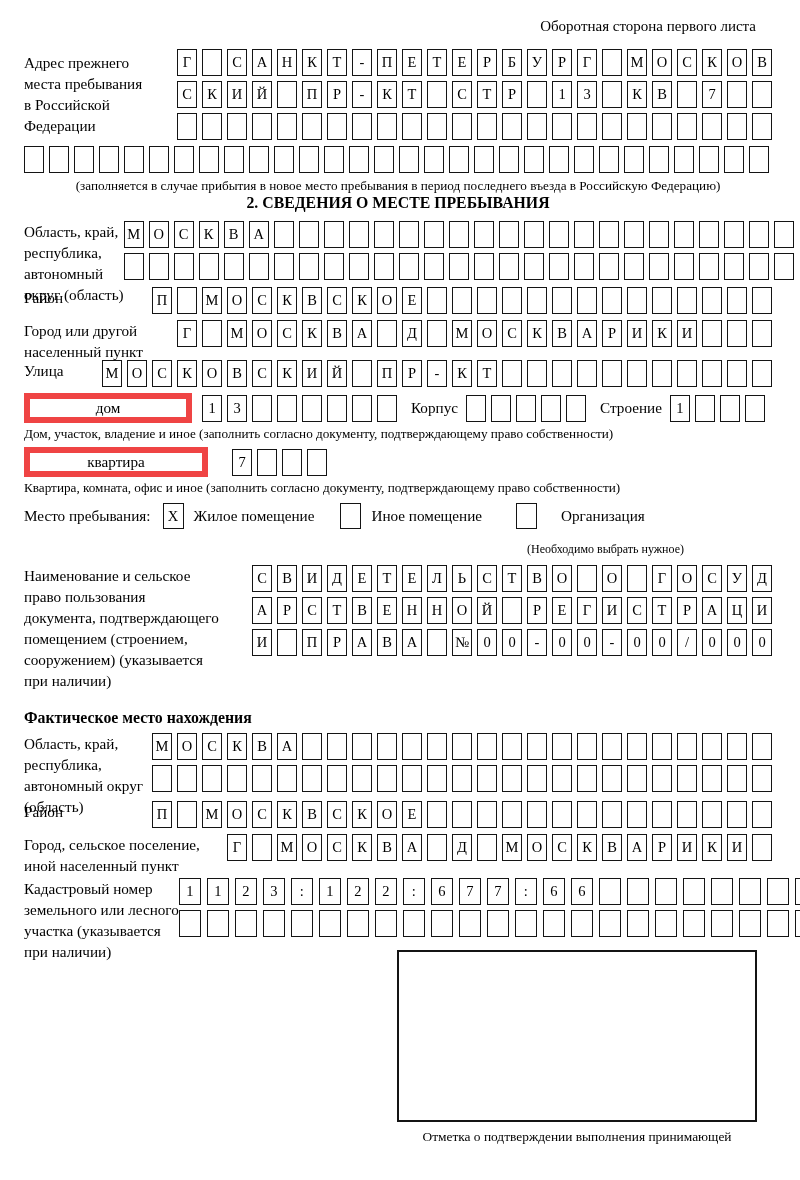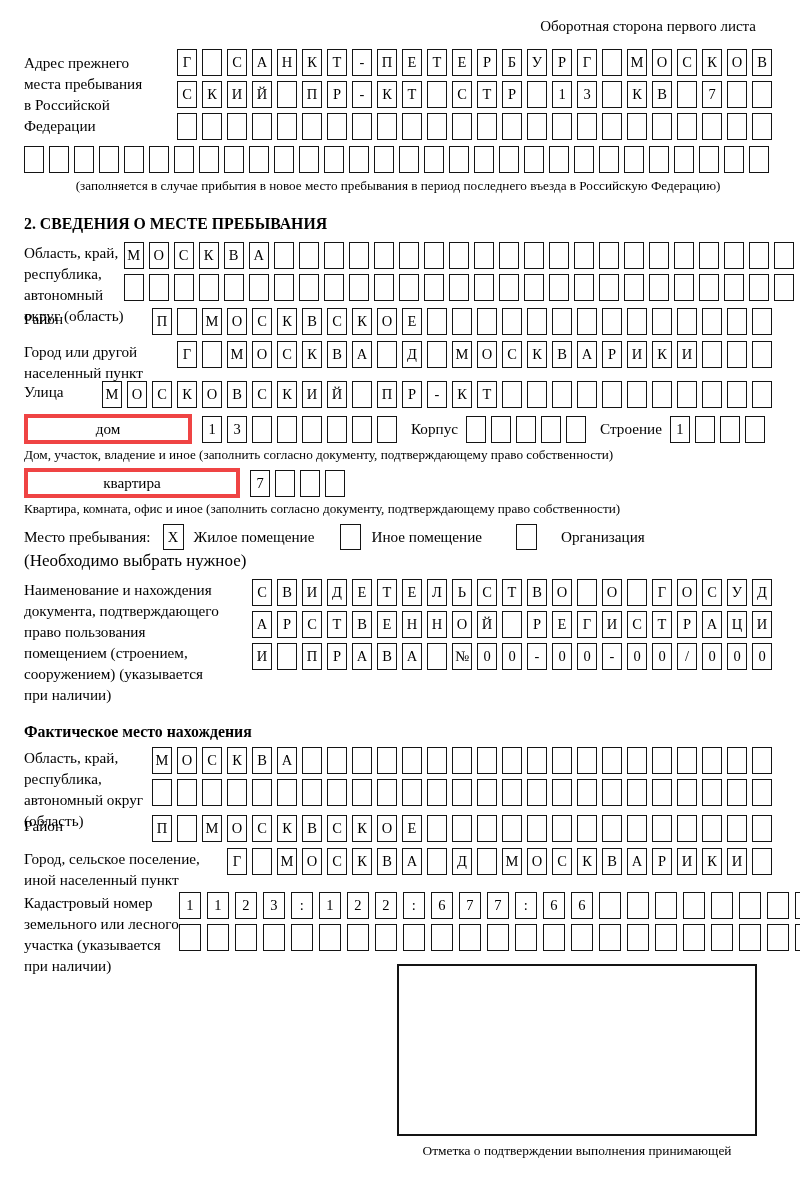--- a/index.html
+++ b/index.html
@@ -25,38 +25,38 @@
 
   .rows-stack { margin-left:auto; display:flex; flex-direction:column; gap:5px; }
 
   .form-row { display:flex; align-items:flex-start; margin-bottom:6px; }
   .lbl { font-size:15.2px; line-height:21px;font-family:Liberation Serif, serif; }
   .lbl .ln { white-space:nowrap; }
 
   .full-row { margin-top:5px; }
   .note { font-size:13.2px; text-align:center; margin-top:5px; }
 
-  .h2 { font-size:15.8px; font-weight:bold; margin:21px 0 9px; }
+  .h2 { font-size:15.8px; font-weight:bold; text-align:center; margin:0 0 9px; }
 
   .overlap { margin-bottom:6px; }
   .overlap .rows-stack { flex:none; }
 
   .dom-row { display:flex; align-items:center; margin:3px 0 2px; }
   .named-box {
-    border:4px solid #ef4444; height:30px;
+    border:6px solid #ef4444; height:30px;
     display:flex; align-items:center; justify-content:center; font-size:15.2px;
   }
   .dom-box { width:168px; margin-right:10px; }
-  .kv-box  { width:216px; margin-right:10px; }
+  .kv-box  { width:184px; margin-right:24px; }
   .inline-lbl { font-size:15.2px; margin:0 8px 0 14px; }
   .caption { font-size:13.2px; margin:3px 0 5px; }
 
   .mesto-row { display:flex; align-items:center; font-size:15.2px; margin-top:7px; }
   .checkbox { width:21px; height:26px; margin:0 10px 0 12px; }
-  .mesto-note { width:660px; text-align:left; font-size:17px; margin-top:1px; }
+  .mesto-note { width:660px; text-align:right; font-size:12px; margin-top:13px; }
 
   .doc-block { display:flex; margin-top:8px; }
   .doc-block .lbl { width:260px; }
 
   .fact-title { font-size:15.8px; font-weight:bold; text-align:left; margin:18px 0 6px; }
   .fact-notes { text-align:center; font-size:13.4px; line-height:19px; }
   .fact-notes .ln { white-space:nowrap; }
 
   .stamp-box {
     width:360px; height:172px; border:2px solid #141414;
@@ -411,23 +411,23 @@
     <span>Жилое помещение</span>
     <span class="cbox checkbox" style="margin-left:26px;"></span>
     <span>Иное помещение</span>
     <span class="cbox checkbox" style="margin-left:34px;"></span>
     <span style="margin-left:14px;">Организация</span>
   </div>
   <div class="mesto-note">(Необходимо выбрать нужное)</div>
 
   <div class="doc-block">
     <div class="lbl">
-        <div class="ln">Наименование и нахождения</div>
+        <div class="ln">Наименование и сельское</div>
+        <div class="ln">право пользования</div>
         <div class="ln">документа, подтверждающего</div>
-        <div class="ln">право пользования</div>
         <div class="ln">помещением (строением,</div>
         <div class="ln">сооружением) (указывается</div>
         <div class="ln">при наличии)</div>
       </div>
     <div class="rows-stack">
       <div class="boxrow">
           <span class="cbox">С</span>
           <span class="cbox">В</span>
           <span class="cbox">И</span>
           <span class="cbox">Д</span>

